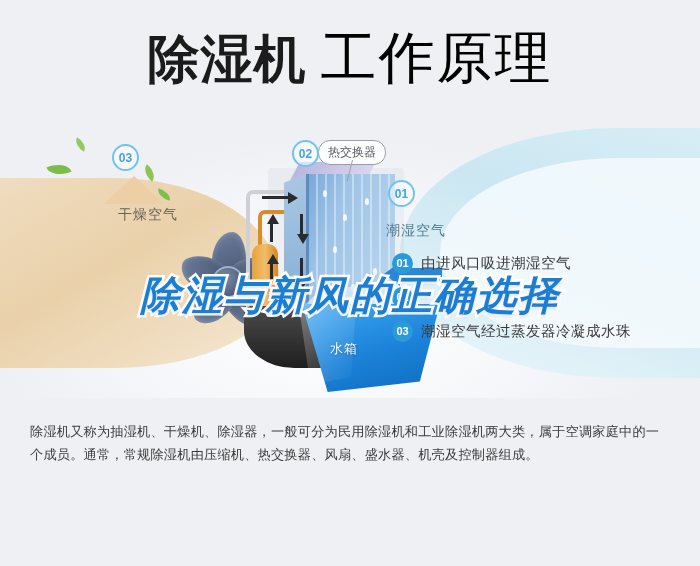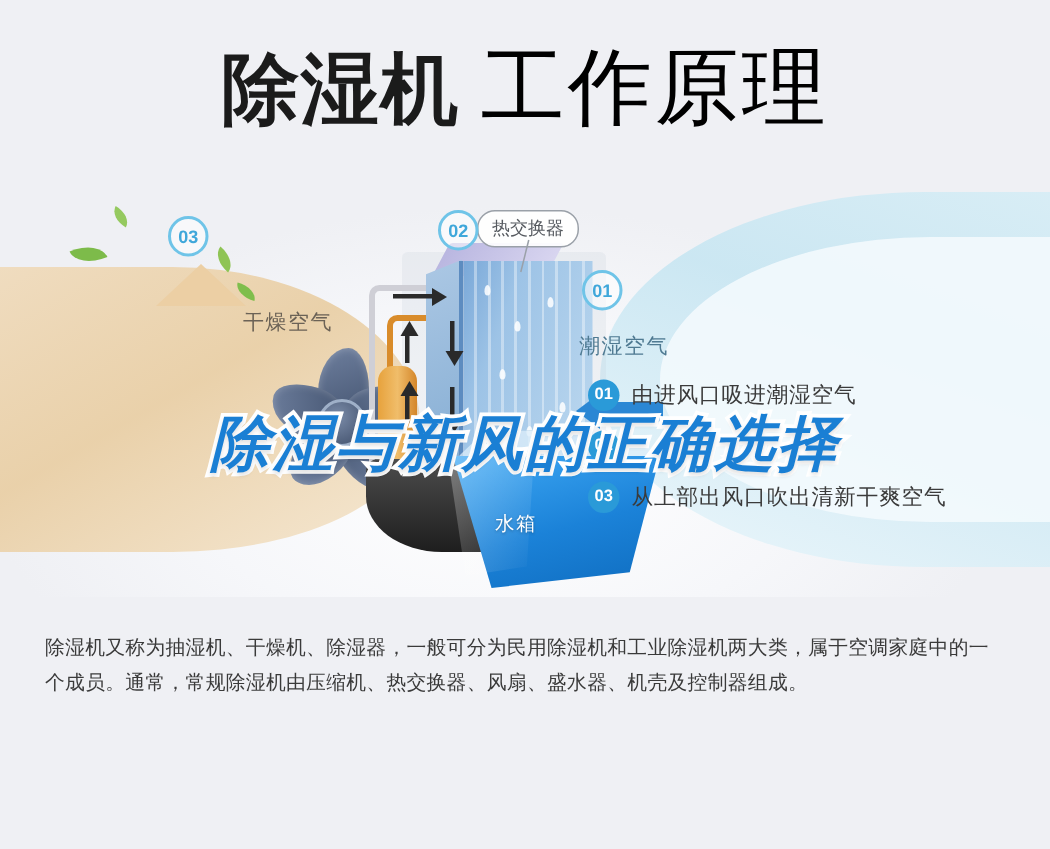--- a/index.html
+++ b/index.html
@@ -162,21 +162,21 @@
   
   .badge{
     position:absolute;width:23px;height:23px;border-radius:50%;
     border:2px solid #6fc4e8;color:#3fa7da;font-size:12px;font-weight:bold;
     display:flex;align-items:center;justify-content:center;background:rgba(255,255,255,.55);
   }
   .badge.b-03{left:112px;top:26px;}
   .badge.b-02{left:292px;top:22px;}
   .badge.b-01{left:388px;top:62px;}
   .illabel{position:absolute;color:#58595b;font-size:14px;letter-spacing:1px;}
-  .illabel.dry{left:118px;top:88px;color:#6b6256;margin-left:44px;}
+  .illabel.dry{left:118px;top:88px;color:#6b6256;}
   .illabel.humid{left:386px;top:104px;color:#4f7a92;}
   
   .steps{position:absolute;left:392px;top:128px;width:300px;}
   .step-row{display:flex;align-items:center;height:34px;}
   .step-num{
     width:21px;height:21px;border-radius:50%;background:#2a9ad8;color:#fff;
     font-size:11px;font-weight:bold;display:flex;align-items:center;justify-content:center;
     flex:0 0 auto;margin-right:8px;
   }
   .step-txt{font-size:14.5px;color:#3b3b3b;letter-spacing:.5px;white-space:nowrap;}
@@ -281,21 +281,21 @@
   <div class="steps">
     <div class="step-row">
       <div class="step-num">01</div>
       <div class="step-txt">由进风口吸进潮湿空气</div>
     </div>
     <div class="step-row">
       <div class="step-num">02</div>
     </div>
     <div class="step-row">
       <div class="step-num">03</div>
-      <div class="step-txt">从上部出风口吹出清新干爽空气</div>
+      <div class="step-txt">潮湿空气经过蒸发器冷凝成水珠</div>
     </div>
   </div>
 </div>
 
 <div class="overlay">除湿与新风的正确选择</div>
 
 <div class="body-text">
   <p class="para">除湿机又称为抽湿机、干燥机、除湿器，一般可分为民用除湿机和工业除湿机两大类，属于空调家庭中的一个成员。通常，常规除湿机由压缩机、热交换器、风扇、盛水器、机壳及控制器组成。</p>
 </div>
 

